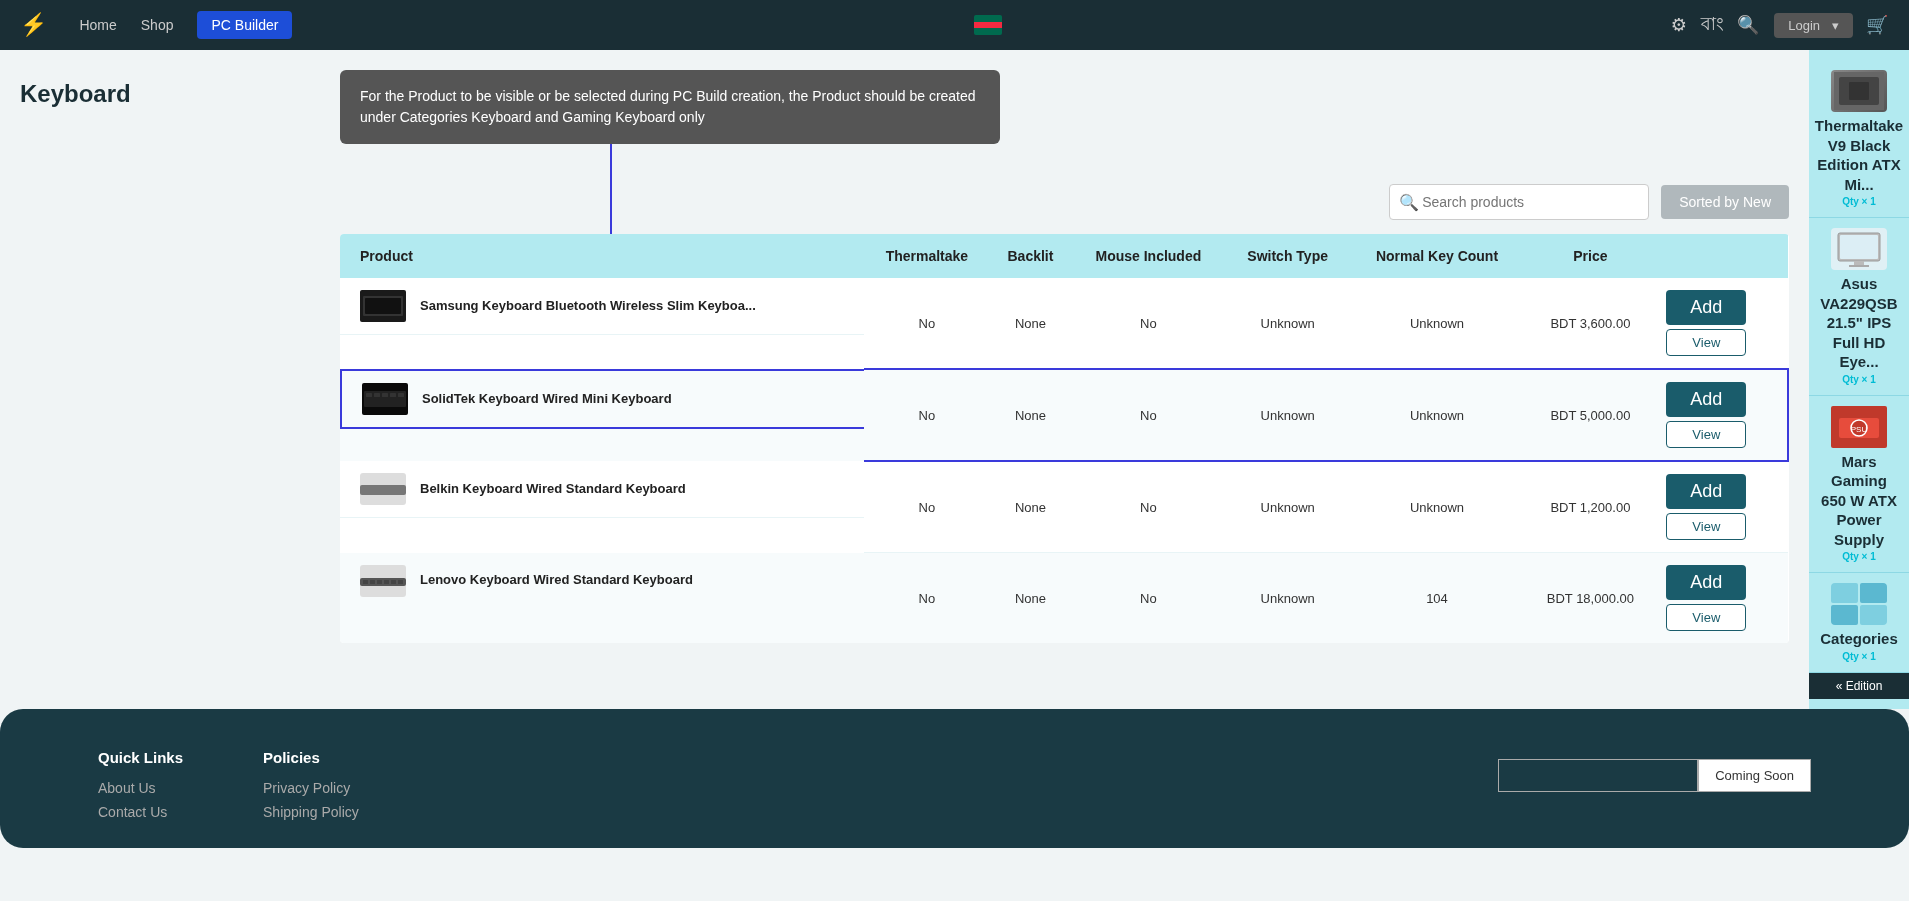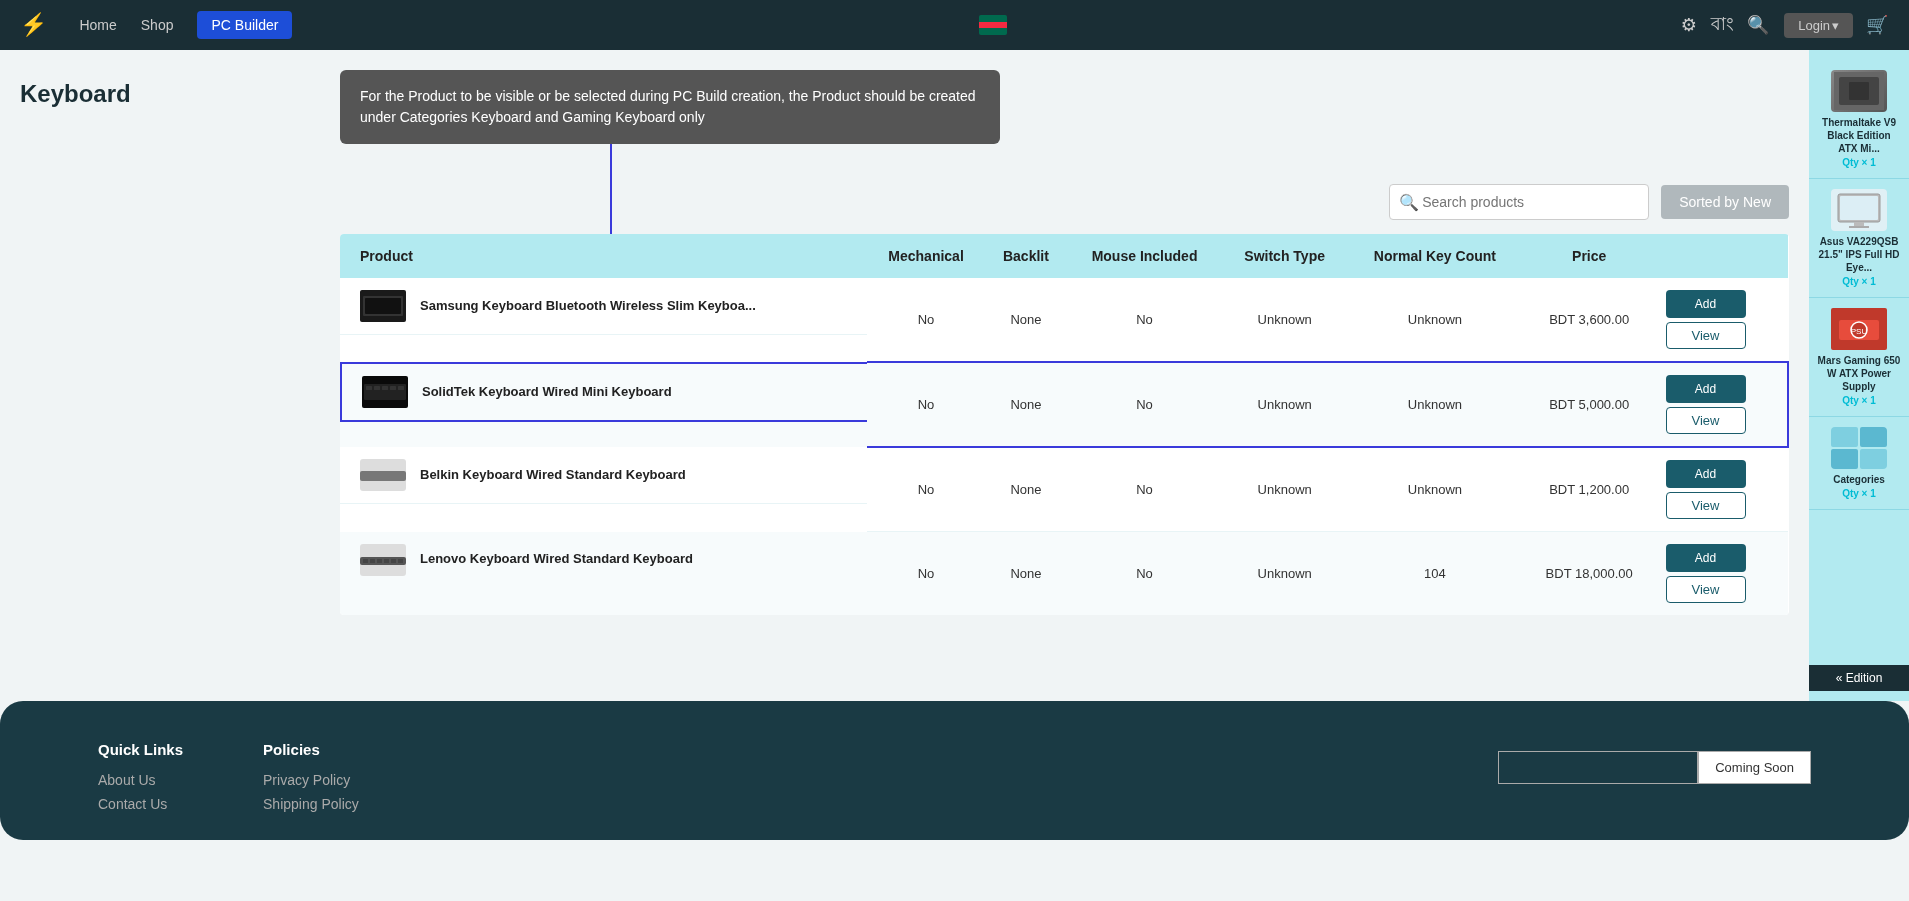--- a/index.html
+++ b/index.html
@@ -14,21 +14,21 @@
       height: 50px;
       position: relative;
     }
     .navbar-logo { color: #fff; font-size: 22px; font-weight: bold; margin-right: 20px; }
     .nav-link { color: #ccc; text-decoration: none; margin: 0 12px; font-size: 14px; cursor: pointer; }
     .nav-link.active { background: #1d4ed8; color: #fff; padding: 6px 14px; border-radius: 4px; }
     .nav-center { flex: 1; display: flex; justify-content: center; }
     .nav-flag { width: 28px; height: 20px; background: linear-gradient(to bottom, #006a4e 33%, #f42a41 33%, #f42a41 66%, #006a4e 66%); border-radius: 2px; }
     .nav-right { display: flex; align-items: center; gap: 14px; margin-left: auto; }
     .nav-icon { color: #ccc; font-size: 18px; cursor: pointer; }
-    .nav-user-btn { background: #555; color: #ccc; border: none; padding: 5px 14px; border-radius: 4px; cursor: pointer; font-size: 13px; display: flex; align-items: center; gap: 2px; }
+    .nav-user-btn { background: #555; color: #ccc; border: none; padding: 5px 14px; border-radius: 4px; cursor: pointer; font-size: 13px; display: flex; align-items: center; gap: 12px; }
 
     
     .main-layout { display: flex; min-height: calc(901px - 50px - 200px); }
 
     
     .sidebar { width: 330px; min-width: 330px; padding: 30px 20px; }
     .page-title { font-size: 24px; font-weight: bold; color: #1a2e35; margin-bottom: 30px; }
     .filter-row { display: flex; align-items: center; gap: 14px; background: #fff; border-radius: 8px; padding: 16px 20px; box-shadow: 0 1px 4px rgba(0,0,0,0.08); }
     .filter-label { font-size: 15px; color: #333; }
     .toggle-switch { position: relative; width: 52px; height: 26px; }
@@ -63,32 +63,32 @@
     .product-table tbody tr:nth-child(even) { background: #f7fbfc; }
 
     
     .selected-row td { border-top: 2px solid #3a3adb !important; border-bottom: 2px solid #3a3adb !important; }
     .selected-row td:first-child { border-left: 2px solid #3a3adb; }
     .selected-row td:last-child { border-right: 2px solid #3a3adb; }
 
     .product-img { width: 46px; height: 32px; object-fit: contain; background: #ddd; border-radius: 3px; display: flex; align-items: center; justify-content: center; font-size: 9px; color: #777; flex-shrink: 0; }
     .product-name { font-size: 13px; font-weight: 600; color: #222; line-height: 1.4; }
 
-    .btn-add { background: #1a5c6b; color: #fff; border: none; padding: 7px 20px; border-radius: 4px; cursor: pointer; font-size: 12px; display: block; width: 80px; margin-bottom: 4px; }
+    .btn-add { background: #1a5c6b; color: #fff; border: none; padding: 7px 20px; border-radius: 4px; cursor: pointer; font-size: 18px; display: block; width: 80px; margin-bottom: 4px; }
     .btn-view { background: #fff; color: #1a5c6b; border: 1px solid #1a5c6b; padding: 5px 20px; border-radius: 4px; cursor: pointer; font-size: 13px; display: block; width: 80px; }
     .btn-cell { text-align: right !important; padding-right: 16px !important; }
 
     
     .table-wrapper { background: #d6f3f8; border-radius: 4px; overflow: hidden; margin-top: 6px; }
 
     
     .right-sidebar { width: 100px; min-width: 100px; background: #b2eaf0; padding: 10px 0; display: flex; flex-direction: column; align-items: center; gap: 0; }
     .rs-item { display: flex; flex-direction: column; align-items: center; padding: 10px 8px; border-bottom: 1px solid #8dd8e4; width: 100%; cursor: pointer; }
     .rs-img { width: 56px; height: 42px; background: #ccc; border-radius: 4px; margin-bottom: 4px; overflow: hidden; display: flex; align-items: center; justify-content: center; }
-    .rs-name { font-size: 10px; color: #1a2e35; text-align: center; line-height: 1.3; font-weight: 600; }
+    .rs-name { font-size: 15px; color: #1a2e35; text-align: center; line-height: 1.3; font-weight: 600; }
     .rs-qty { font-size: 10px; color: #00bcd4; font-weight: bold; margin-top: 2px; }
     .rs-accessories-grid { display: grid; grid-template-columns: 1fr 1fr; gap: 2px; width: 56px; height: 42px; }
     .rs-acc-cell { background: #7ecfe0; border-radius: 2px; display: flex; align-items: center; justify-content: center; font-size: 8px; }
     .expand-btn { background: #1a2e35; color: #fff; border: none; padding: 6px 12px; font-size: 12px; cursor: pointer; margin-top: auto; width: 100%; text-align: center; }
 
     
     footer { background: #1a3a44; color: #aaa; padding: 40px 98px 20px; border-radius: 23px; }
     .footer-inner { display: flex; gap: 80px; }
     .footer-col h4 { color: #fff; font-size: 15px; margin-bottom: 14px; }
     .footer-col a { display: block; color: #aaa; text-decoration: none; margin-bottom: 8px; font-size: 14px; }
@@ -140,21 +140,21 @@
         <input class="search-input" type="text" placeholder="Search products" style="">
       </div>
       <button class="sort-btn">Sorted by New</button>
     </div>
 
     <div class="table-wrapper">
       <table class="product-table">
         <thead>
           <tr>
             <th>Product</th>
-            <th>Mechanical</th>
+            <th>Thermaltake</th>
             <th>Backlit</th>
             <th>Mouse Included</th>
             <th>Switch Type</th>
             <th>Normal Key Count</th>
             <th>Price</th>
             <th></th>
           </tr>
         </thead>
         <tbody id="table-body">
         <tr>

